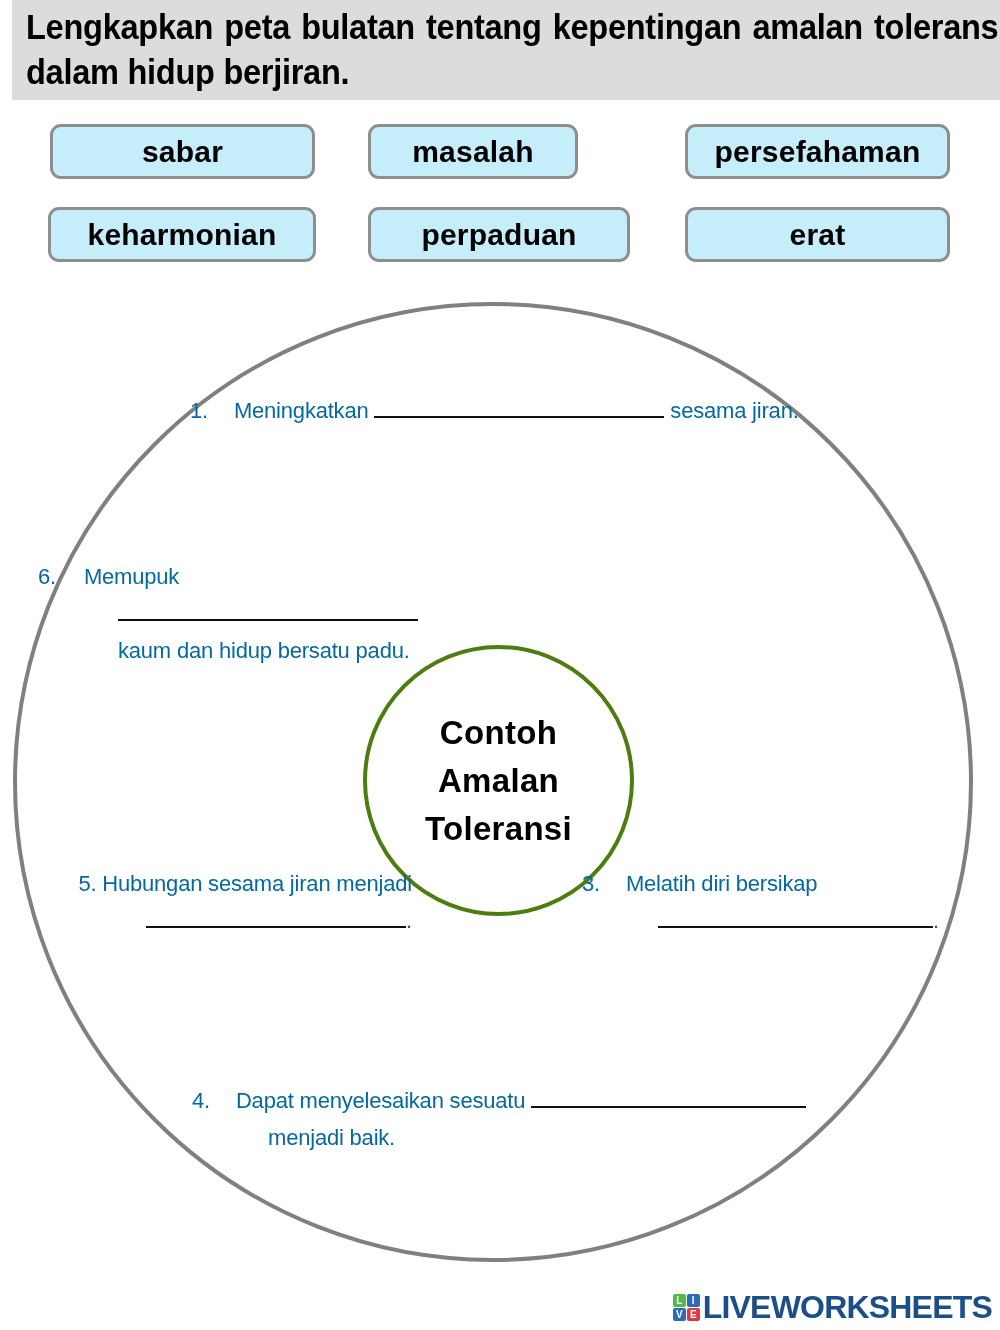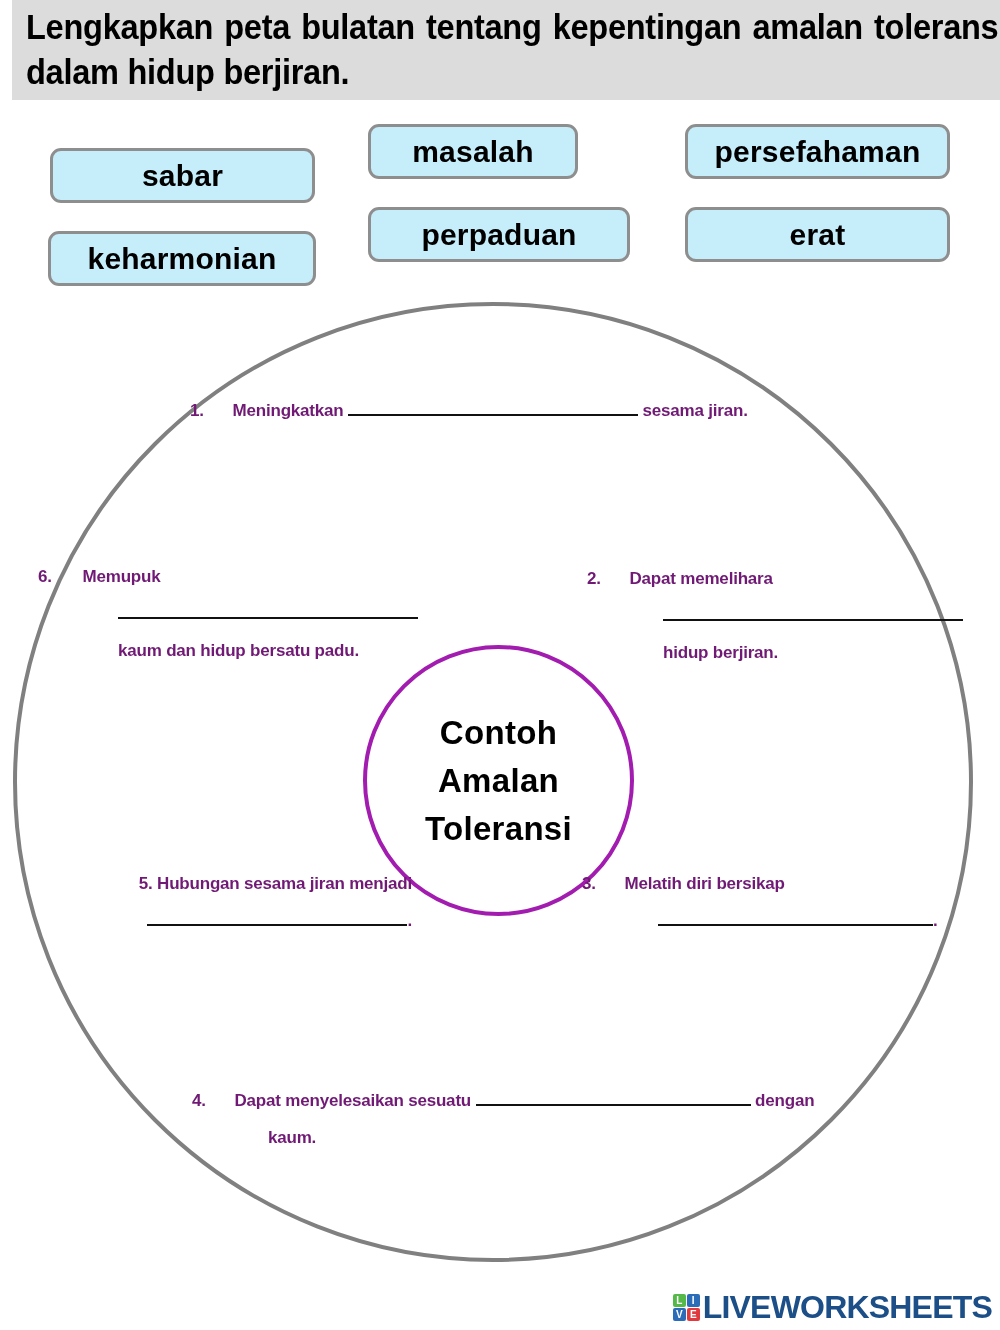--- a/index.html
+++ b/index.html
@@ -60,21 +60,21 @@
     justify-content: center;
     height: 55px;
     font-family: "Liberation Sans Narrow", "Liberation Sans", sans-serif;
     font-weight: 700;
     font-size: 30px;
     color: #000000;
     letter-spacing: 0.2px;
   }
   .wc-r0 { top: 0; }
   .wc-r1 { top: 83px; }
-  .wc-c0 { left: 50px; width: 265px; margin-top: 24px; }
+  .wc-c0 { left: 50px; width: 265px; }
   .wc-c1 { left: 368px; width: 210px; }
   .wc-c2 { left: 685px; width: 265px; }
   .wc-r1.wc-c0 { left: 48px; width: 268px; }
   .wc-r1.wc-c1 { left: 368px; width: 262px; text-align: center; }
   .wc-r1.wc-c2 { left: 685px; width: 265px; }
 
   
   #bubble-map {
     position: absolute;
     left: 0;
@@ -92,21 +92,21 @@
     border: 4px solid #808080;
     border-radius: 50%;
     box-sizing: border-box;
   }
   #inner-circle {
     position: absolute;
     left: 363px;
     top: 645px;
     width: 271px;
     height: 271px;
-    border: 4px solid #a21caf;
+    border: 4px solid #4d7c0f;
     border-radius: 50%;
     box-sizing: border-box;
     display: flex;
     flex-direction: column;
     align-items: center;
     justify-content: center;
   }
   #center-label {
     font-family: "Liberation Sans Narrow", "Liberation Sans", sans-serif;
     font-weight: 700;
@@ -114,24 +114,24 @@
     line-height: 48px;
     text-align: center;
     color: #000000;
     letter-spacing: 0.3px;
   }
 
   
   .map-item {
     position: absolute;
     font-family: "Liberation Sans", sans-serif;
-    font-weight: 700;
-    font-size: 17px;
+    font-weight: 400;
+    font-size: 22px;
     line-height: 37px;
-    color: #701a75;
+    color: #0369a1;
     letter-spacing: -0.2px;
   }
   .blank {
     display: inline-block;
     border-bottom: 2px solid #111111;
     vertical-align: baseline;
   }
   .blank-l { width: 290px; }
   .blank-m { width: 300px; }
   .blank-s { width: 275px; }
@@ -234,38 +234,32 @@
     </div>
   </div>
 
   <div class="map-item hang" id="item-1">
     <span class="num">1.</span>
     <span>Meningkatkan</span>
     <span class="blank blank-l"></span>
     <span>sesama jiran.</span>
   </div>
 
-  <div class="map-item hang" id="item-2">
-    <span class="num">2.</span>
-    <span>Dapat memelihara</span>
-    <span class="blank blank-m"></span>
-    <span>hidup berjiran.</span>
-  </div>
 
   <div class="map-item hang" id="item-3">
     <span class="num">3.</span>
     <span>Melatih diri bersikap</span>
     <span class="blank blank-s"></span><span>.</span>
   </div>
 
   <div class="map-item hang" id="item-4">
     <span class="num">4.</span>
     <span>Dapat menyelesaikan sesuatu</span>
     <span class="blank blank-s"></span>
-    <span>dengan kaum.</span>
+    <span>menjadi baik.</span>
   </div>
 
   <div class="map-item hang" id="item-5">
     <span class="num">5.</span>
     <span>Hubungan sesama jiran menjadi</span>
     <span class="blank blank-xs"></span><span>.</span>
   </div>
 
   <div class="map-item hang2" id="item-6">
     <span class="num">6.</span>

